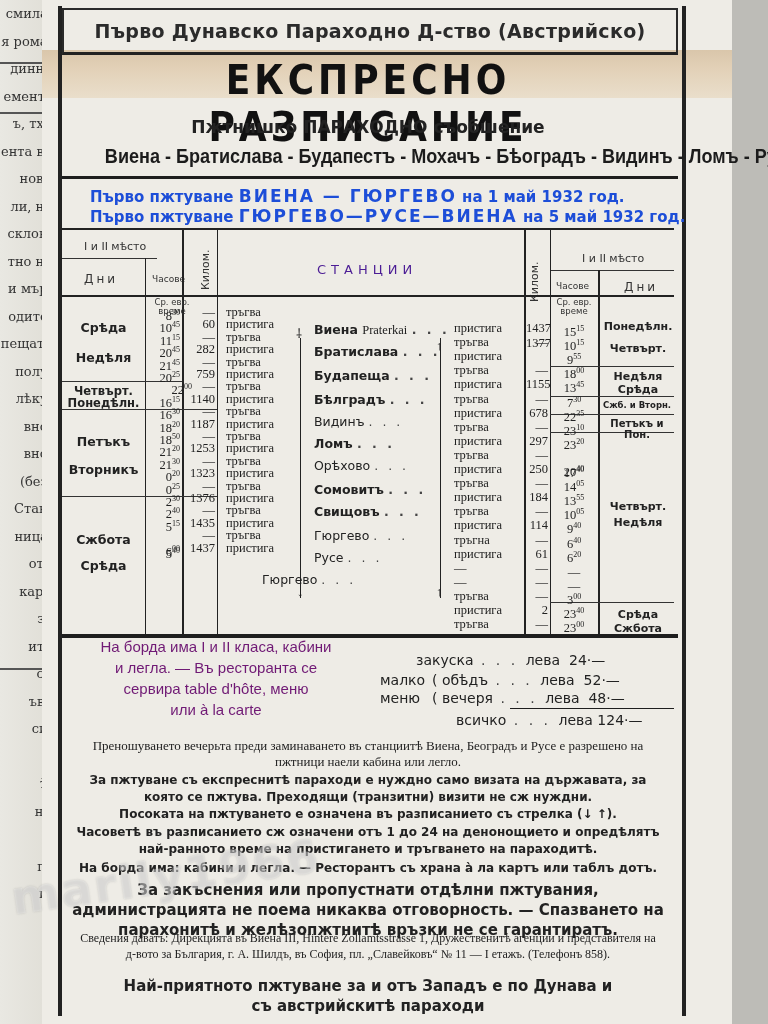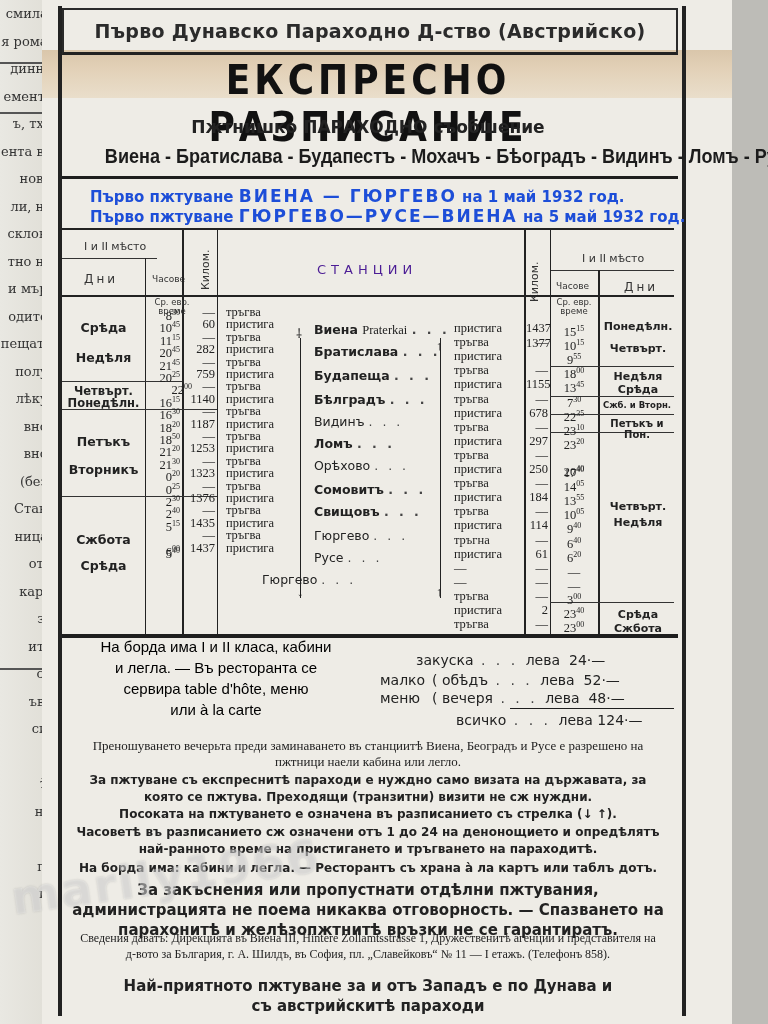--- a/index.html
+++ b/index.html
@@ -67,21 +67,21 @@
   .hdr-spaced { position:absolute; font-family:"DejaVu Sans", sans-serif; font-size:13px; letter-spacing:5px; color:#4c1d95; }
   .vert { position:absolute; font-family:"DejaVu Sans", sans-serif; font-size:11px; transform:rotate(-90deg); transform-origin:left top; color:#333; white-space:nowrap; }
   .day { position:absolute; font-family:"DejaVu Sans", sans-serif; font-weight:bold; font-size:12.5px; text-align:center; color:#222; }
   .cell { position:absolute; font-size:12.5px; line-height:13px; white-space:nowrap; color:#222; }
   .cell sup { font-size:8px; vertical-align:5px; }
   .km { text-align:right; }
   .station { position:absolute; font-family:"DejaVu Sans", sans-serif; font-size:12.5px; white-space:nowrap; color:#222; }
   .station.b { font-weight:bold; }
   .dots { color:#444; letter-spacing:3px; }
   .arrow { position:absolute; font-size:13px; color:#222; }
-  .board { position:absolute; left:66px; top:636px; width:300px; text-align:center; font-family:"Liberation Sans", sans-serif; font-size:15px; line-height:21px; color:#000000; }
+  .board { position:absolute; left:66px; top:636px; width:300px; text-align:center; font-family:"Liberation Sans", sans-serif; font-size:15px; line-height:21px; color:#701a75; }
   .menu-row { position:absolute; font-family:"DejaVu Sans", sans-serif; font-size:14px; color:#222; white-space:nowrap; }
   .para { position:absolute; left:62px; width:612px; text-align:center; color:#222; }
   .p-serif { font-family:"Liberation Serif", serif; font-size:13px; line-height:16px; }
   .p-bold { font-family:"DejaVu Sans", sans-serif; font-weight:bold; font-size:12px; line-height:17px; }
   .p-big { font-family:"DejaVu Sans", sans-serif; font-weight:bold; font-size:15px; line-height:20px; }
   .watermark {
     position:absolute; left:10px; top:850px; font-family:"DejaVu Sans", sans-serif; font-weight:bold;
     font-size:46px; color:rgba(255,255,255,.35); transform:rotate(-8deg); letter-spacing:2px; pointer-events:none;
     text-shadow:0 0 2px rgba(120,120,120,.35);
   }

